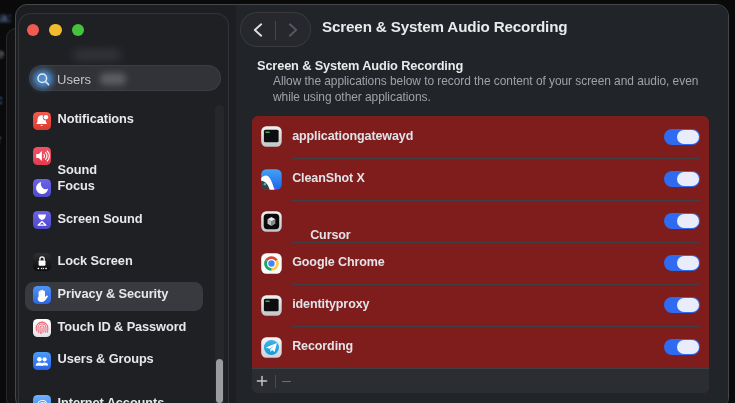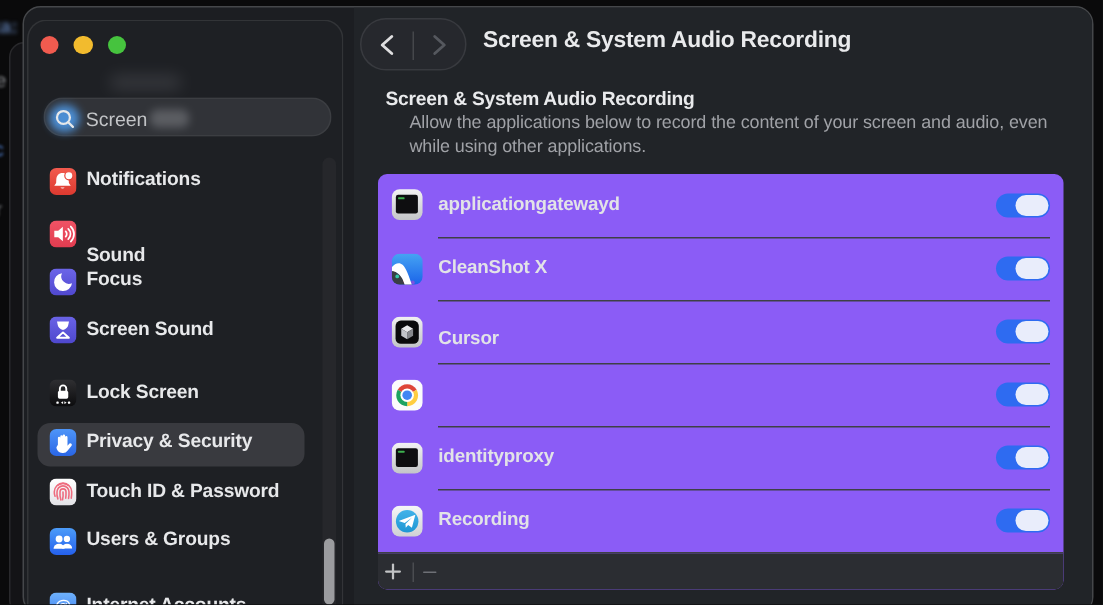--- a/index.html
+++ b/index.html
@@ -30,21 +30,21 @@
 
       <div class="abs" style="left:54px;top:36px;width:48px;height:10px;background:#52545a;opacity:.45;filter:blur(5px);border-radius:6px;"></div>
 
       <div class="abs" style="left:10.3px;top:51.5px;width:192.4px;height:26px;border-radius:13.2px;background:#313338;border:1px solid rgba(255,255,255,0.055);box-sizing:border-box;">
 
         <div class="abs" style="left:3px;top:4px;width:20px;height:18px;border-radius:9px;background:#4d93dd;filter:blur(3px);opacity:.95;"></div>
         <svg class="abs" style="left:6px;top:5.5px;" width="15" height="15" viewBox="0 0 15 15">
           <circle cx="6.3" cy="6.3" r="4.3" fill="none" stroke="#e6e8ea" stroke-width="1.5"></circle>
           <line x1="9.5" y1="9.5" x2="12.6" y2="12.6" stroke="#e6e8ea" stroke-width="1.5" stroke-linecap="round"></line>
         </svg>
-        <div class="abs" style="left:27px;top:5.8px;font-size:13px;color:#c3c5c8;">Screen</div>
+        <div class="abs" style="left:27px;top:5.8px;font-size:13px;color:#c3c5c8;">Users</div>
         <div class="abs" style="left:70px;top:7px;width:26px;height:12px;background:#7e8085;opacity:.55;filter:blur(3px);border-radius:5px;"></div>
       </div>
 
       <div class="abs" style="left:6.5px;top:268.9px;width:178px;height:28.3px;border-radius:8.5px;background:#393a3f;"></div>
 
       <svg class="abs" style="left:14.3px;top:98.3px;" width="18" height="18" viewBox="0 0 18 18">
         <defs>
             <linearGradient id="gN" x1="0" y1="0" x2="0" y2="1">
               <stop offset="0" stop-color="#f25a4e"></stop>
               <stop offset="1" stop-color="#dd3a30"></stop>
@@ -176,21 +176,21 @@
         <polyline points="2.8,1.3 9.2,7 2.8,12.7" fill="none" stroke="#55585e" stroke-width="1.9" stroke-linecap="round" stroke-linejoin="round"></polyline>
       </svg>
     </div>
 
     <div class="abs" style="left:306px;top:12.8px;font-size:15.2px;font-weight:bold;color:#e9eaec;letter-spacing:-0.15px;">Screen &amp; System Audio Recording</div>
 
     <div class="abs" style="left:241px;top:53px;font-size:12.8px;font-weight:bold;color:#e9eaec;letter-spacing:-0.15px;">Screen &amp; System Audio Recording</div>
 
     <div class="abs" style="left:241px;top:68px;width:445px;font-size:11.95px;line-height:16px;color:#a0a2a7;letter-spacing:-0.05px;margin-left:16px;">Allow the applications below to record the content of your screen and audio, even while using other applications.</div>
 
-    <div class="abs" style="left:236.4px;top:110.7px;width:456.6px;height:277.7px;background:#8b5cf6;border-radius:6px;overflow:hidden;">
+    <div class="abs" style="left:236.4px;top:110.7px;width:456.6px;height:277.7px;background:#7f1d1d;border-radius:6px;overflow:hidden;">
 
       <div class="abs sep" style="top:42.1px;"></div>
       <div class="abs sep" style="top:84.2px;"></div>
       <div class="abs sep" style="top:126.3px;"></div>
       <div class="abs sep" style="top:168.4px;"></div>
       <div class="abs sep" style="top:210.5px;"></div>
       <div class="abs" style="left:0;top:252.6px;width:456.6px;height:1px;background:#3e4046;"></div>
 
       <svg class="abs" style="left:8.9px;top:10.8px;" width="21" height="21" viewBox="0 0 21 21">
         <defs>
@@ -264,21 +264,22 @@
               <stop offset="0" stop-color="#41b2e9"></stop>
               <stop offset="1" stop-color="#1f97d4"></stop>
             </linearGradient>
         </defs>
         <rect x="0.2" y="0.2" width="20.5" height="20.5" rx="5.2" fill="url(#gbz3)"></rect>
         <circle cx="10.45" cy="10.45" r="7.5" fill="url(#gtg)"></circle>
         <path d="M15.9 6.1 L4.8 10.4 L8.8 11.7 L13.7 8 L9.3 12.3 L9.5 14.9 L11.1 13 L13.6 14.9 Z" fill="#fff"></path>
       </svg>
       <div class="abs rowlabel" style="top:12.9px;">applicationgatewayd</div>
       <div class="abs rowlabel" style="top:54.9px;">CleanShot X</div>
-      <div class="abs rowlabel" style="top:102px;">Cursor</div>
+      <div class="abs rowlabel" style="top:112px;margin-left:18px;">Cursor</div>
+      <div class="abs rowlabel" style="top:139.1px;">Google Chrome</div>
       <div class="abs rowlabel" style="top:181.2px;">identityproxy</div>
       <div class="abs rowlabel" style="top:223.3px;">Recording</div>
 
       <div class="abs toggle" style="top:13.2px;">
           <div class="knob"></div>
         </div>
       <div class="abs toggle" style="top:55.3px;">
           <div class="knob"></div>
         </div>
       <div class="abs toggle" style="top:97.4px;">

